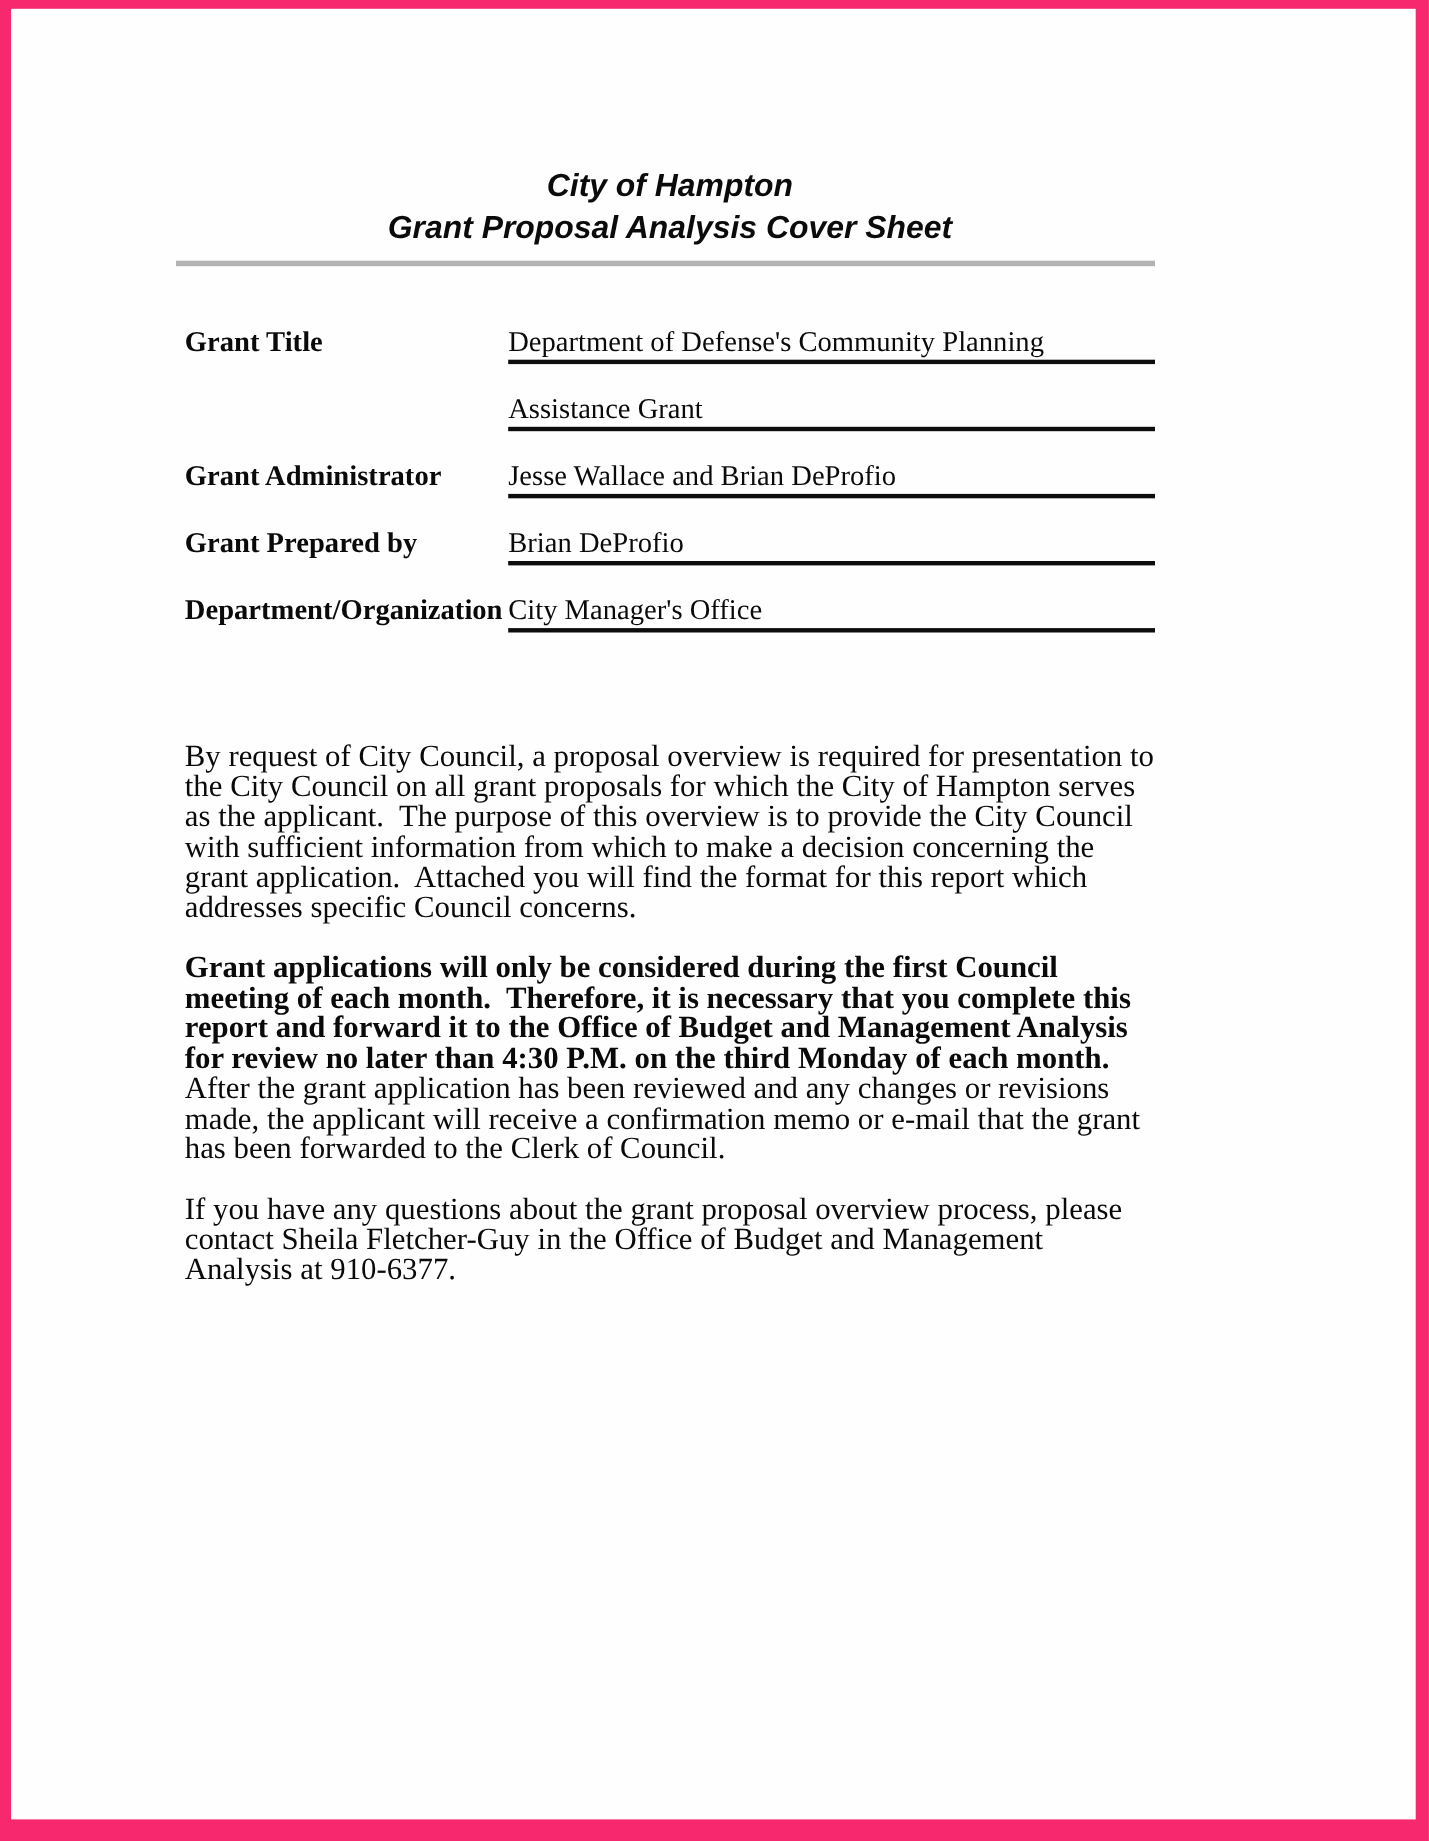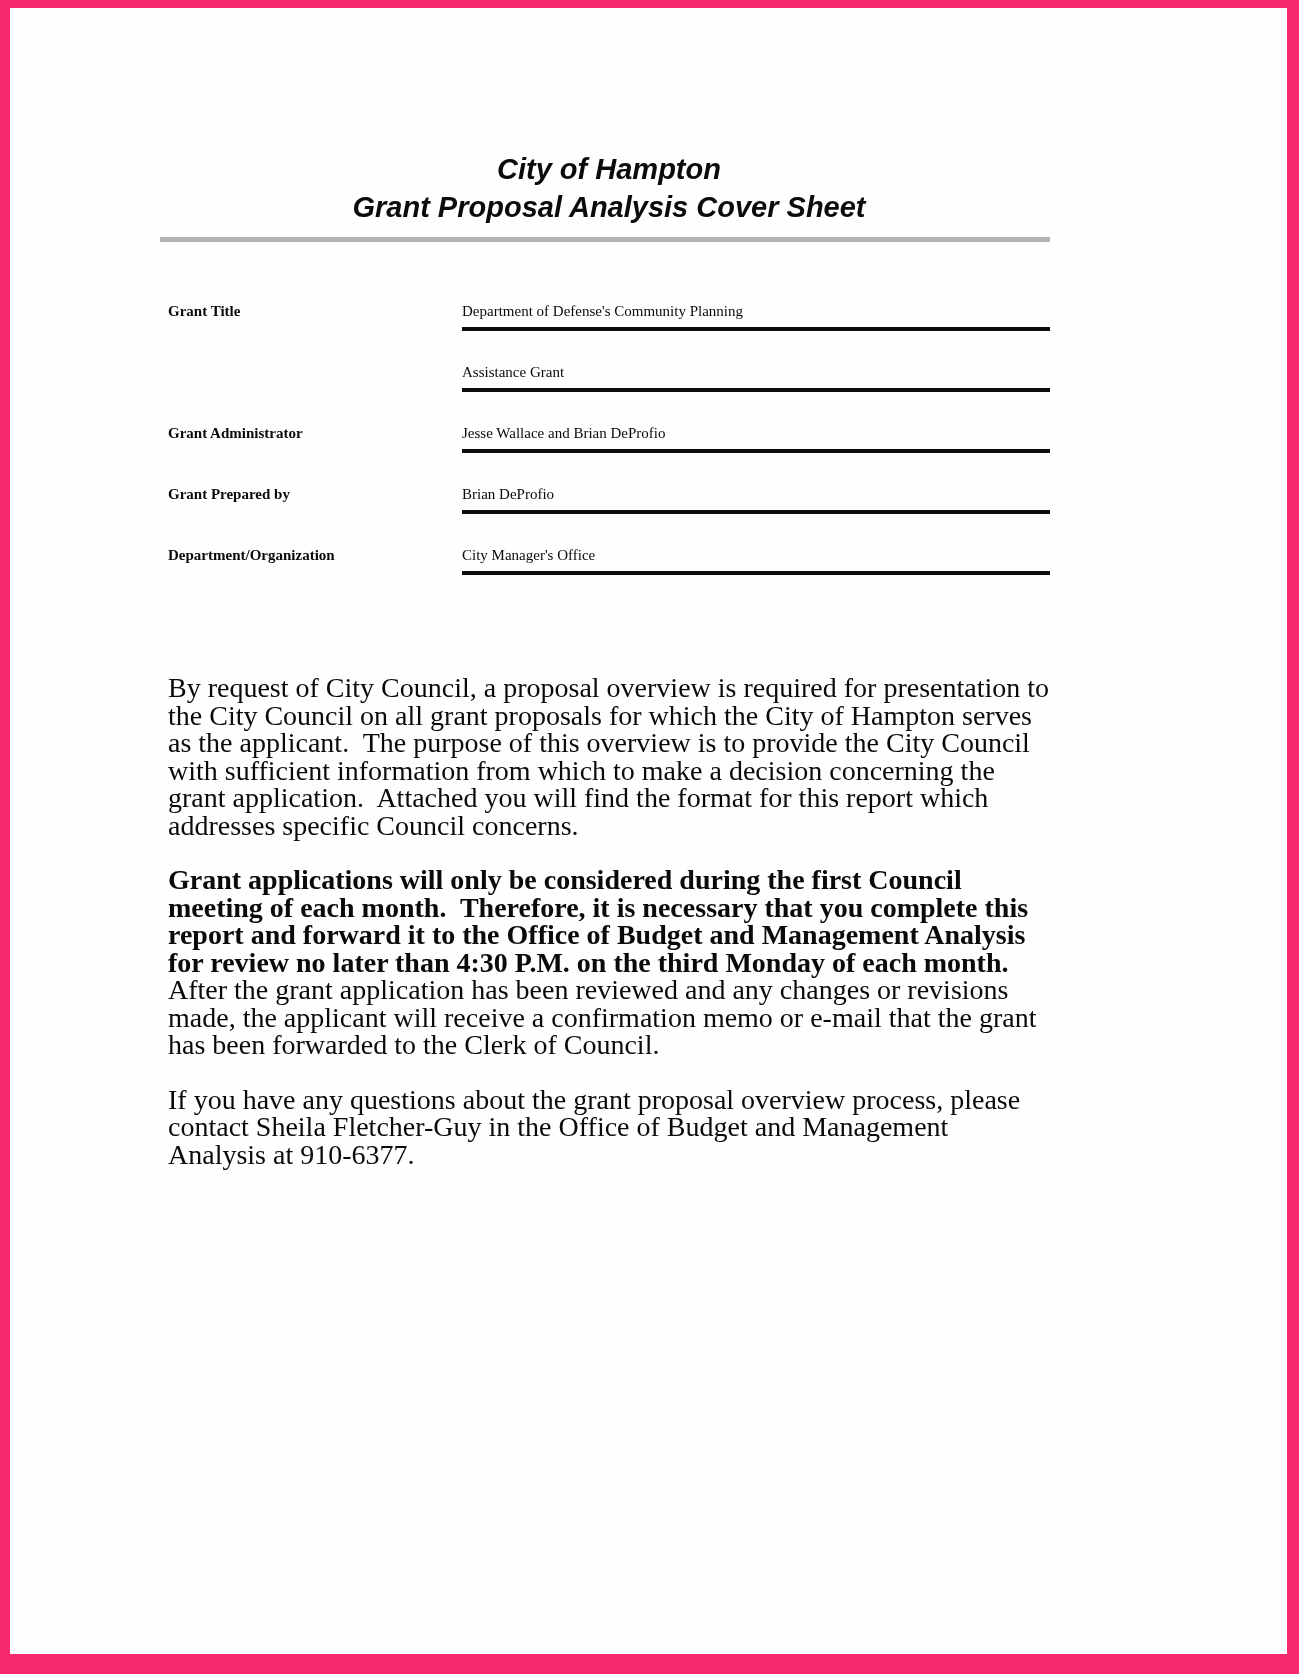--- a/index.html
+++ b/index.html
@@ -44,21 +44,21 @@
     height: 5px;
     width: 890px;
     margin: 11px 0 0 -8px;
     background: #b3b3b3;
   }
   .form { margin-top: 56px; }
   .form-row {
     display: flex;
     align-items: flex-end;
     margin-bottom: 28px;
-    font-size: 15px;
+    font-size: 26px;
     line-height: 26px;
   }
   .form-row .label {
     width: 294px;
     flex: 0 0 294px;
     font-weight: bold;
     padding-bottom: 7px; 
   }
   .form-row .value {
     flex: 1 1 auto;

